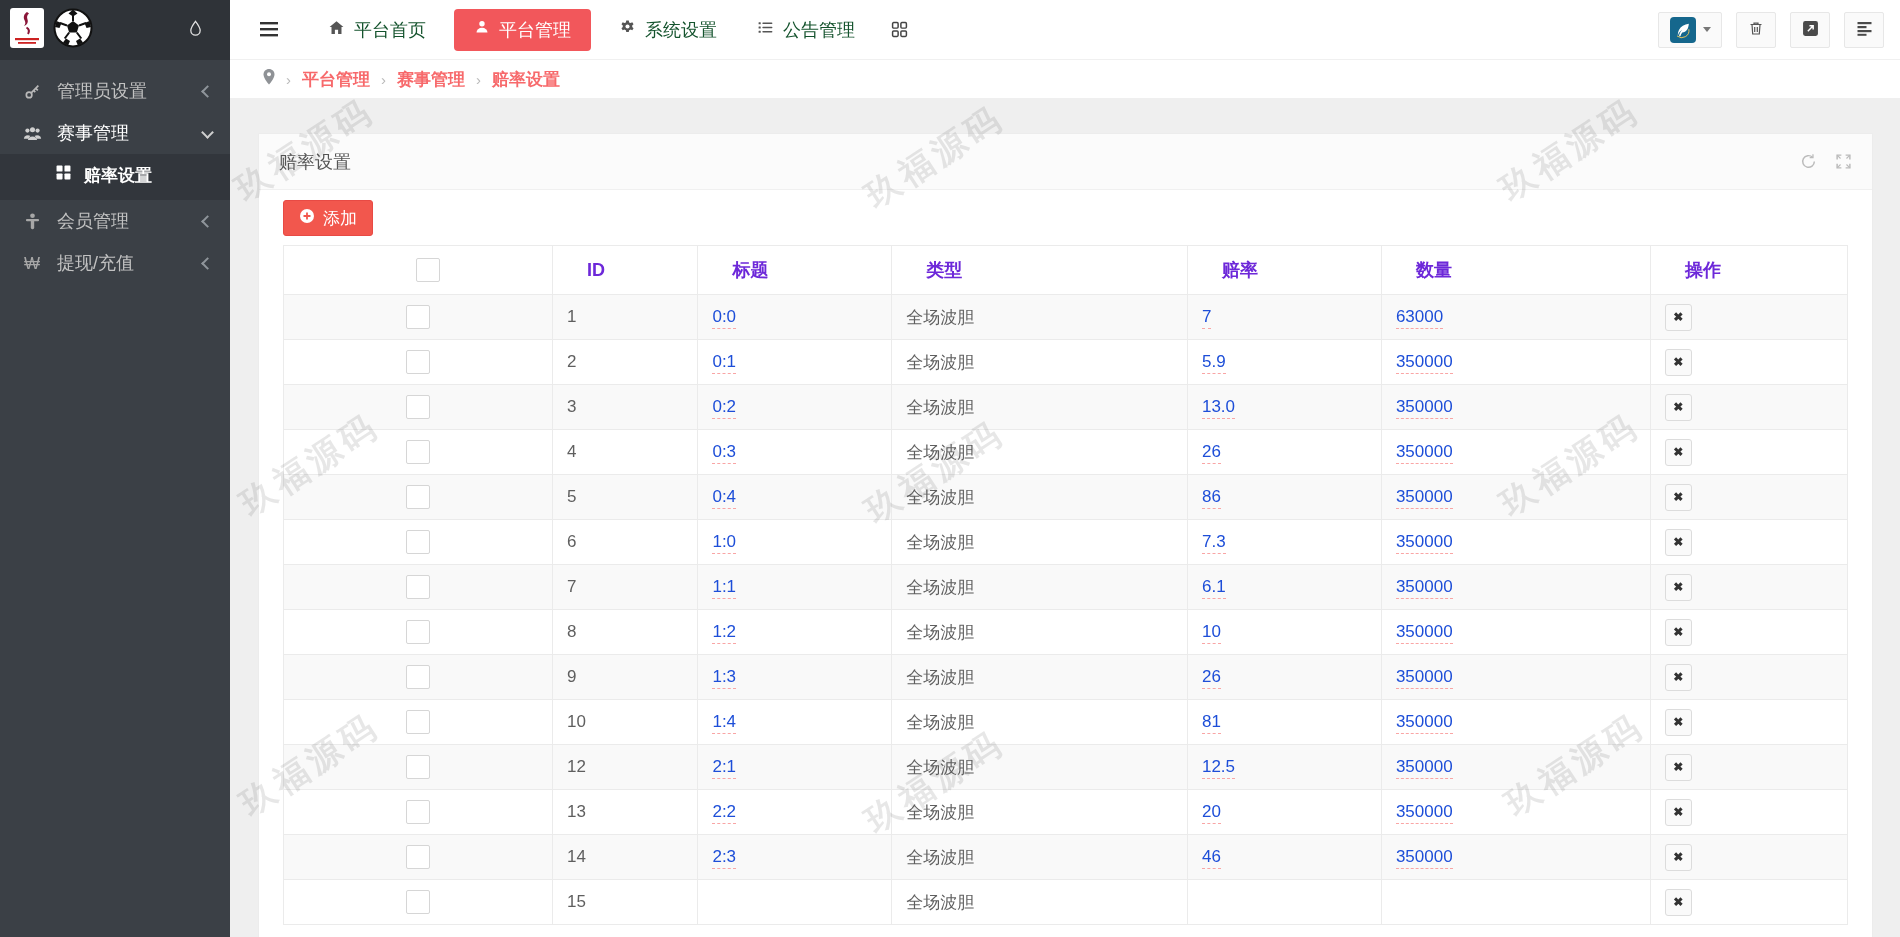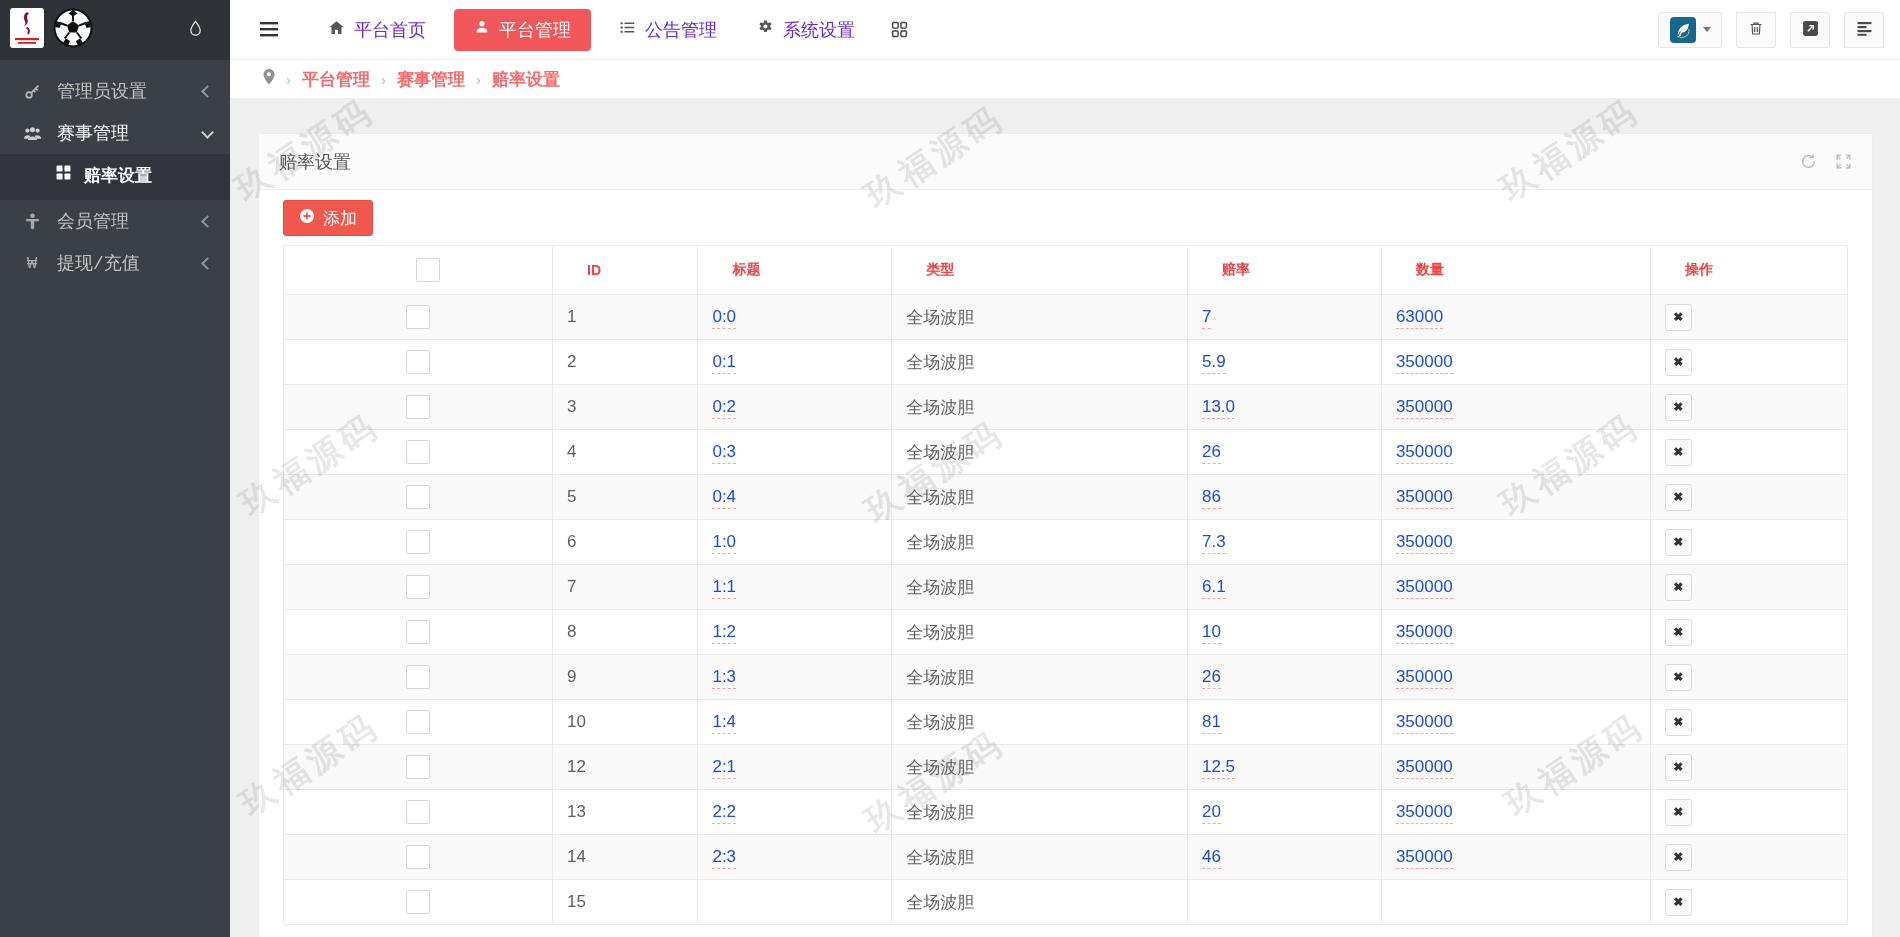--- a/index.html
+++ b/index.html
@@ -5,32 +5,32 @@
   html,body{margin:0;padding:0;}
   body{width:1900px;height:937px;overflow:hidden;font-family:"Liberation Sans",sans-serif;background:#efefef;}
   .app{position:relative;display:grid;grid-template-columns:230px 1fr;grid-template-rows:60px 38px 1fr;width:1900px;height:937px;}
 
   
   .brand{grid-row:1;grid-column:1;background:#2f3338;display:flex;align-items:center;padding:0 14px 0 10px;gap:9px;}
   .brand .drop{margin-left:auto;margin-right:14px;}
   .topnav{grid-row:1;grid-column:2;background:#fff;border-bottom:1px solid #f0f0f0;display:flex;align-items:center;padding:0 12px 0 24px;}
   .iconbtn{display:flex;align-items:center;justify-content:center;cursor:pointer;padding:0 6px;}
   .hamburger{margin-right:24px;}
-  .nav-item{display:flex;align-items:center;gap:9px;height:60px;padding:0 20px;font-size:18px;color:#6d28d9;text-decoration:none;cursor:pointer;}
+  .nav-item{display:flex;align-items:center;gap:9px;height:60px;padding:0 20px;font-size:18px;color:#14532d;text-decoration:none;cursor:pointer;}
   .nav-item.active{height:42px;border-radius:4px;background:#f2575b;color:#fff;margin:0 8px;}
   .appsgrid{padding:0 16px;cursor:pointer;}
   .top-actions{margin-left:auto;display:flex;align-items:center;gap:14px;padding-right:4px;}
   .tbtn{height:36px;min-width:40px;background:#fafafa;border:1px solid #e7e7e7;border-radius:2px;display:flex;align-items:center;justify-content:center;gap:7px;cursor:pointer;padding:0 6px;}
   .tbtn.theme{width:64px;}
   .theme-chip{width:26px;height:26px;border-radius:4px;background:#15678d;display:flex;align-items:center;justify-content:center;}
   .caret{width:0;height:0;border-left:4px solid transparent;border-right:4px solid transparent;border-top:5px solid #777;}
 
   
   .sidebar{grid-row:2/4;grid-column:1;background:#3b4046;padding-top:10px;}
-  .side-item{height:42px;display:flex;align-items:center;gap:15px;padding:0 20px 0 22px;font-size:18px;color:#c2c2c2;position:relative;cursor:pointer;font-family:Liberation Mono, monospace;}
+  .side-item{height:42px;display:flex;align-items:center;gap:15px;padding:0 20px 0 22px;font-size:18px;color:#c2c2c2;position:relative;cursor:pointer;}
   .side-item.expanded{color:#fff;}
   .side-item .ic{width:20px;display:flex;justify-content:center;align-items:center;}
   .chev{position:absolute;right:18px;width:7px;height:7px;}
   .chev.left{border-left:2px solid #8f959b;border-bottom:2px solid #8f959b;transform:rotate(45deg);}
   .chev.down{border-right:2px solid #cfcfcf;border-bottom:2px solid #cfcfcf;transform:rotate(45deg);top:16px;}
   .side-sub{background:#32363c;padding:3px 0 7px;}
   .side-subitem{height:36px;display:flex;align-items:center;gap:13px;padding-left:56px;font-size:17px;color:#8f959b;cursor:pointer;}
   .side-subitem.active{color:#fff;font-weight:bold;}
   .won{font-size:17px;color:#a7a7a7;line-height:1;}
 
@@ -43,21 +43,21 @@
   .content{grid-row:3;grid-column:2;background:#efefef;overflow:hidden;}
   .card{margin:35px 27px 0 28px;background:#fff;border:1px solid #ececec;border-radius:2px;}
   .card-head{height:55px;display:flex;align-items:center;padding:0 20px;background:#fbfbfb;border-bottom:1px solid #f0f0f0;color:#555;font-size:18px;}
   .card-tools{margin-left:auto;display:flex;gap:18px;align-items:center;}
   .card-tools .iconbtn{padding:0;}
   .card-body{padding:10px 24px 24px;}
   .btn-add{height:36px;padding:0 15px;background:#f2574d;border:1px solid #e84a44;border-radius:3px;color:#fff;font-size:17px;display:inline-flex;align-items:center;gap:8px;cursor:pointer;margin-bottom:9px;}
 
   table{width:100%;border-collapse:collapse;table-layout:fixed;background:#fff;}
   th,td{border:1px solid #ebebeb;height:44px;padding:0 14px;font-size:17px;text-align:left;overflow:hidden;white-space:nowrap;}
-  th{height:48px;font-weight:bold;color:#ef4444;font-size:14px;padding-left:34px;}
+  th{height:48px;font-weight:bold;color:#6d28d9;font-size:18px;padding-left:34px;}
   td{color:#5f5f5f;}
   tbody tr:nth-child(odd){background:#f9f9f9;}
   .c-cb{text-align:center;}
   .cb{display:inline-block;width:22px;height:22px;background:#fff;border:1px solid #d6d6d6;border-radius:2px;vertical-align:middle;cursor:pointer;}
   .lk{color:#1d4ed8;text-decoration:none;border-bottom:1px dashed #f9a5a5;padding-bottom:2px;cursor:pointer;}
   .btn-x{width:27px;height:27px;background:#fafafa;border:1px solid #dcdcdc;border-radius:3px;color:#333;font-weight:bold;font-size:12px;line-height:1;cursor:pointer;}
 
   
   .watermarks{position:absolute;inset:0;pointer-events:none;z-index:40;}
   .wm{position:absolute;transform:translate(-50%,-50%) rotate(-33deg);font-family:"DejaVu Serif",serif;font-weight:bold;font-size:34px;letter-spacing:5px;color:rgba(70,70,70,0.13);white-space:nowrap;}
@@ -123,36 +123,36 @@
       <span>平台首页</span>
     </a>
     <a class="nav-item active">
       <span><svg width="16" height="16" viewBox="0 0 16 16">
             <circle cx="8" cy="4.8" r="2.7" fill="#fff"></circle>
             <path fill="#fff" d="M2.5 13.6a5.5 4.8 0 0 1 11 0z"></path>
           </svg></span>
       <span>平台管理</span>
     </a>
     <a class="nav-item">
+      <span><svg width="17" height="17" viewBox="0 0 16 16">
+            <path fill="#555" d="M6.8 1.5h2.4l.3 1.7c.5.1 1 .3 1.4.6l1.6-.8 1.2 2-1.3 1.1c.1.5.1 1 0 1.5l1.3 1.1-1.2 2-1.6-.8c-.4.3-.9.5-1.4.6l-.3 1.7H6.8l-.3-1.7c-.5-.1-1-.3-1.4-.6l-1.6.8-1.2-2 1.3-1.1c-.1-.5-.1-1 0-1.5L2.3 5l1.2-2 1.6.8c.4-.3.9-.5 1.4-.6z"></path>
+            <circle cx="8" cy="7" r="1.9" fill="#fff"></circle>
+          </svg></span>
+      <span>系统设置</span>
+    </a>
+    <a class="nav-item">
       <span><svg width="17" height="17" viewBox="0 0 16 16" fill="#555">
             <rect x="1.5" y="3" width="2" height="2" rx=".4"></rect>
             <rect x="5" y="3.4" width="9.5" height="1.4" rx=".7"></rect>
             <rect x="1.5" y="7" width="2" height="2" rx=".4"></rect>
             <rect x="5" y="7.4" width="9.5" height="1.4" rx=".7"></rect>
             <rect x="1.5" y="11" width="2" height="2" rx=".4"></rect>
             <rect x="5" y="11.4" width="9.5" height="1.4" rx=".7"></rect>
           </svg></span>
       <span>公告管理</span>
-    </a>
-    <a class="nav-item">
-      <span><svg width="17" height="17" viewBox="0 0 16 16">
-            <path fill="#555" d="M6.8 1.5h2.4l.3 1.7c.5.1 1 .3 1.4.6l1.6-.8 1.2 2-1.3 1.1c.1.5.1 1 0 1.5l1.3 1.1-1.2 2-1.6-.8c-.4.3-.9.5-1.4.6l-.3 1.7H6.8l-.3-1.7c-.5-.1-1-.3-1.4-.6l-1.6.8-1.2-2 1.3-1.1c-.1-.5-.1-1 0-1.5L2.3 5l1.2-2 1.6.8c.4-.3.9-.5 1.4-.6z"></path>
-            <circle cx="8" cy="7" r="1.9" fill="#fff"></circle>
-          </svg></span>
-      <span>系统设置</span>
     </a>
     <span class="iconbtn appsgrid">
       <svg width="17" height="17" viewBox="0 0 16 16" fill="none" stroke="#444" stroke-width="1.4">
           <rect x="1.5" y="1.5" width="5.2" height="5.2" rx="1"></rect>
           <rect x="9.3" y="1.5" width="5.2" height="5.2" rx="1"></rect>
           <rect x="1.5" y="9.3" width="5.2" height="5.2" rx="1"></rect>
           <rect x="9.3" y="9.3" width="5.2" height="5.2" rx="1"></rect>
         </svg>
     </span>
     <div class="top-actions">

